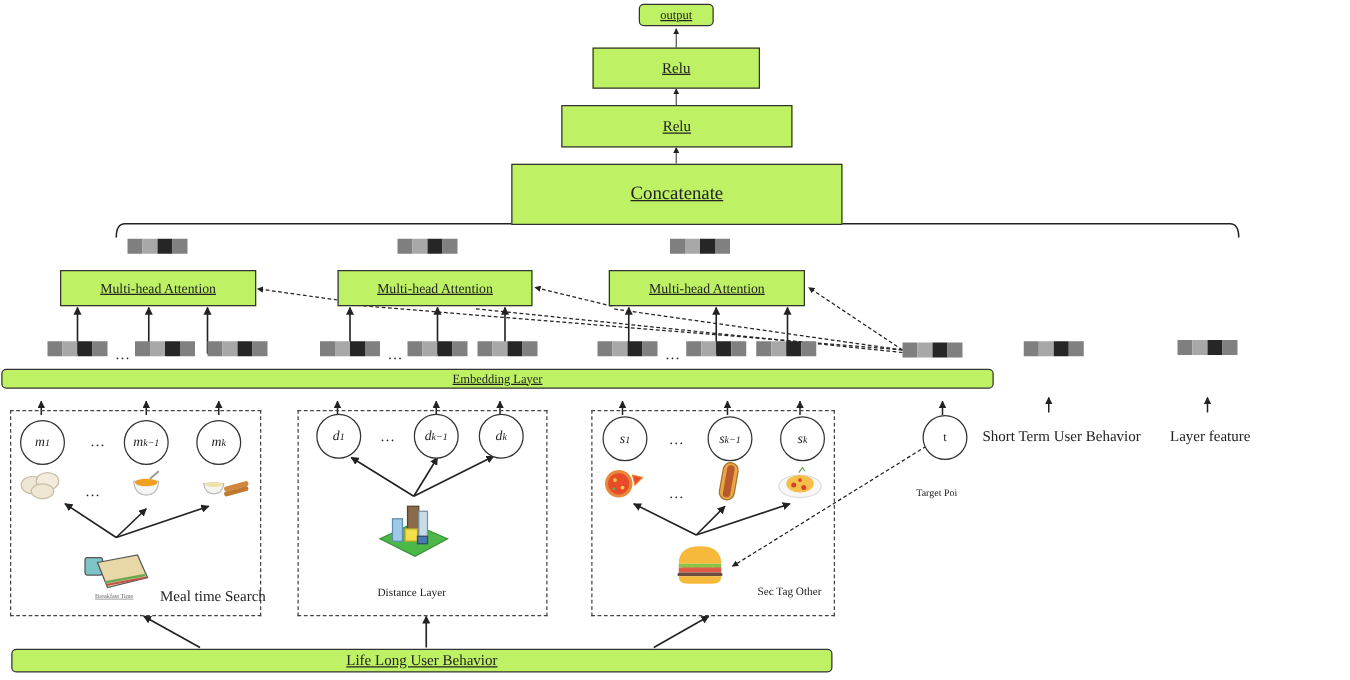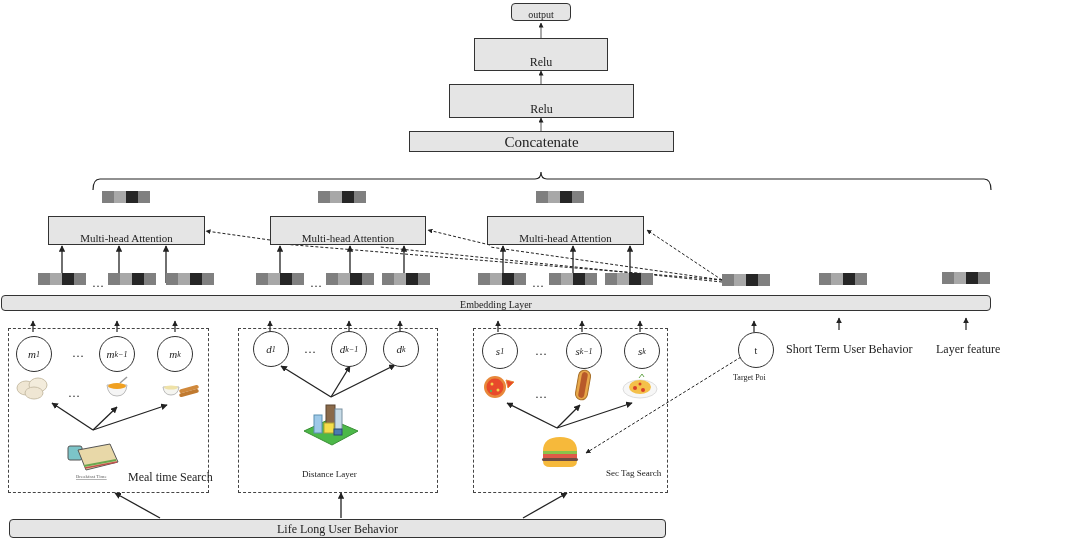--- a/index.html
+++ b/index.html
@@ -1,19 +1,19 @@
 <!DOCTYPE html>
 <html><head>
 <meta charset="utf-8">
 <style>
   html, body { margin:0; padding:0; background:#ffffff; }
   body { width:1080px; height:544px; position:relative; overflow:hidden;
          font-family:"Liberation Serif", "DejaVu Serif", serif; color:#222; }
-  .box { position:absolute; border:1px solid #333; background:#e5e5e5; box-sizing:border-box;
-         display:flex; align-items:flex-end; justify-content:center; color:#222; }
+  .box { position:absolute; border:1px solid #333; background:#bef264; box-sizing:border-box;
+         display:flex; align-items:center; justify-content:center; color:#222;text-decoration:underline; }
   .rounded { border-radius:4px; }
   .dashbox { position:absolute; border:1.2px dashed #444; box-sizing:border-box; }
   .circle { position:absolute; width:36px; height:36px; border:1.2px solid #333; border-radius:50%;
             box-sizing:border-box; background:#fff; display:flex; align-items:center; justify-content:center;
             font-style:italic; font-size:11px; }
   .circle sub { font-size:8px; font-style:italic; }
   .emb { position:absolute; height:12px; display:flex; }
   .emb span { width:12px; height:12px; display:block; }
   .c1 { background:#7f7f7f; } .c2 { background:#a8a8a8; } .c3 { background:#262626; } .c4 { background:#808080; }
   .label { position:absolute; font-size:11px; white-space:nowrap; }
@@ -101,21 +101,21 @@
 
 <div class="box rounded" style="left:511px;top:3px;width:60px;height:18px;font-size:10px;">
   <span>output</span>
 </div>
 <div class="box" style="left:474px;top:38px;width:134px;height:33px;font-size:12px;">
   <span>Relu</span>
 </div>
 <div class="box" style="left:449px;top:84px;width:185px;height:34px;font-size:12px;">
   <span>Relu</span>
 </div>
-<div class="box" style="left:409px;top:131px;width:265px;height:21px;font-size:15px;">
+<div class="box" style="left:409px;top:131px;width:265px;height:49px;font-size:15px;">
   <span>Concatenate</span>
 </div>
 
 <div class="emb" style="left:102px;top:191px;">
     <span class="c1"></span>
     <span class="c2"></span>
     <span class="c3"></span>
     <span class="c4"></span>
   </div>
 <div class="emb" style="left:318px;top:191px;">
@@ -213,21 +213,21 @@
     <span class="c3"></span>
     <span class="c4"></span>
   </div>
 <div class="emb" style="left:942px;top:272px;">
     <span class="c1"></span>
     <span class="c2"></span>
     <span class="c3"></span>
     <span class="c4"></span>
   </div>
 
-<div class="box rounded" style="left:1px;top:295px;width:990px;height:16px;font-size:10px;">
+<div class="box rounded" style="left:1px;top:295px;width:794px;height:16px;font-size:10px;">
   <span>Embedding Layer</span>
 </div>
 
 <div class="dashbox" style="left:8px;top:328px;width:201px;height:165px;"></div>
 <div class="dashbox" style="left:238px;top:328px;width:200px;height:165px;"></div>
 <div class="dashbox" style="left:473px;top:328px;width:195px;height:165px;"></div>
 
 <div class="circle" style="left:16px;top:336px;">
     <span>m</span>
     <sub>1</sub>
@@ -330,25 +330,25 @@
   <path d="M18,6 L21,2 L23,5" stroke="#6aa84f" fill="none"></path>
 </svg>
 
 <svg class="icon" style="left:540px;top:435px;" width="40" height="34" viewBox="0 0 40 34">
   <path d="M3,16 Q3,2 20,2 Q37,2 37,16 z" fill="#f6b93b"></path>
   <path d="M3,16 L37,16 L37,19 Q33,22 30,19 Q26,22 22,19 Q18,22 14,19 Q10,22 6,19 L3,19 z" fill="#8bc34a"></path>
   <rect x="3" y="19" width="34" height="4" fill="#e05a47"></rect>
   <rect x="2" y="23" width="36" height="3" rx="1.5" fill="#6d4c41"></rect>
   <path d="M3,26 L37,26 Q37,32 30,32 L10,32 Q3,32 3,26 z" fill="#f6b93b"></path>
 </svg>
-<div class="label" style="left:606px;top:468px;font-size:9px;">Sec Tag Search</div>
+<div class="label" style="left:606px;top:468px;font-size:9px;">Sec Tag Other</div>
 
 <div class="circle" style="left:738px;top:332px;font-style:normal;font-size:10px;">
   <span>t</span>
 </div>
-<div class="label" style="left:733px;top:373px;font-size:8px;">Target Poi</div>
+<div class="label" style="left:733px;top:390px;font-size:8px;">Target Poi</div>
 
 <div class="label" style="left:786px;top:342px;font-size:12px;">Short Term User Behavior</div>
 <div class="label" style="left:936px;top:342px;font-size:12px;">Layer feature</div>
 
 <div class="box rounded" style="left:9px;top:519px;width:657px;height:19px;font-size:12px;">
   <span>Life Long User Behavior</span>
 </div>
 
 </body></html>

